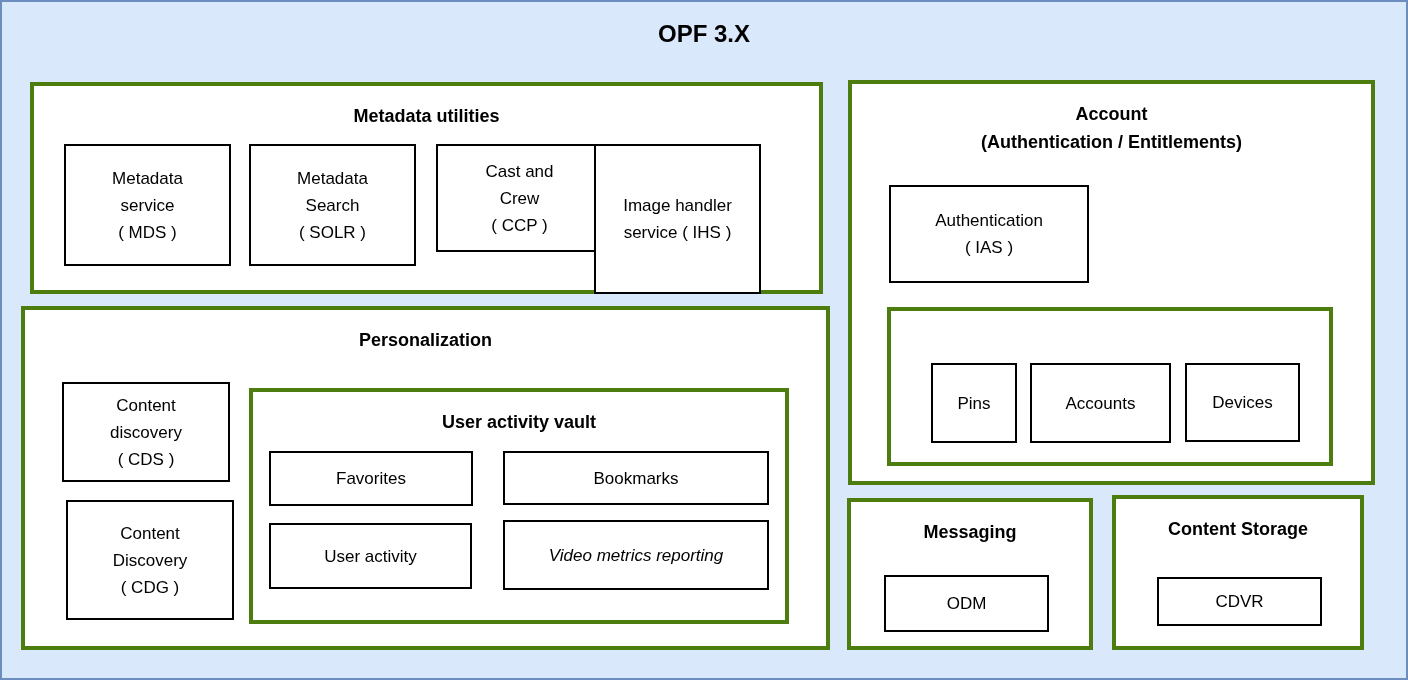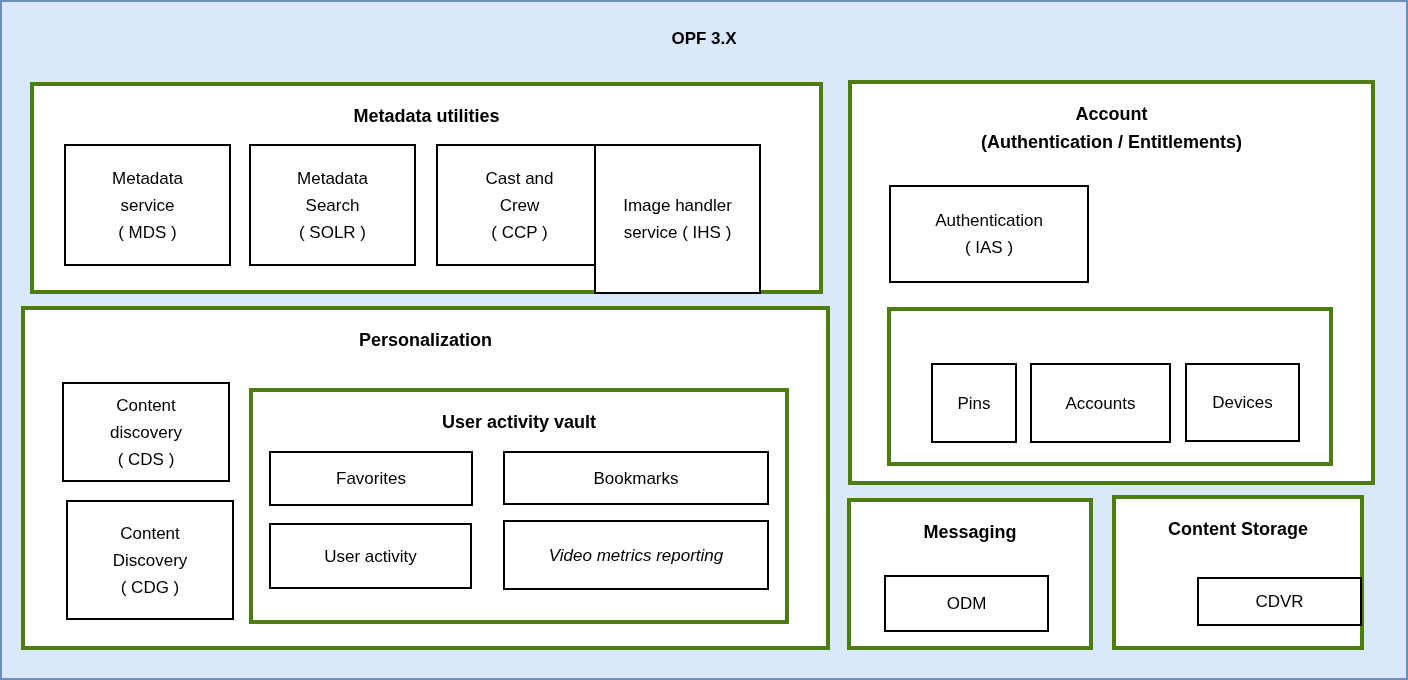--- a/index.html
+++ b/index.html
@@ -13,23 +13,22 @@
     font-family: "Liberation Sans", sans-serif;
     color: #000000;
     overflow: hidden;
   }
   .diagram-title {
     position: absolute;
     top: 18px;
     left: 0;
     width: 100%;
     text-align: center;
-    font-size: 17px;
+    font-size: 24px;
     font-weight: bold;
-    margin-top: 9px;
   }
   .panel {
     position: absolute;
     box-sizing: border-box;
     background: #ffffff;
     border: 4px solid #4d7c0f;
   }
   .panel-title {
     position: absolute;
     top: 16px;
@@ -62,21 +61,21 @@
     text-align: center;
     font-size: 17px;
     line-height: 27px;
     white-space: pre-line;
   }
 
   
   #metadata-utilities { left: 28px; top: 80px; width: 793px; height: 212px; }
   #mu-mds  { left: 30px;  top: 58px; width: 167px; height: 122px; }
   #mu-solr { left: 215px; top: 58px; width: 167px; height: 122px; }
-  #mu-ccp  { left: 402px; top: 58px; width: 167px; height: 122px; }
+  #mu-ccp  { left: 402px; top: 58px; width: 167px; height: 108px; }
   #mu-ihs  { left: 560px; top: 58px; width: 167px; height: 150px; }
 
   
   #personalization { left: 19px; top: 304px; width: 809px; height: 344px; }
   #pz-cds { left: 37px; top: 72px;  width: 168px; height: 100px; }
   #pz-cdg { left: 41px; top: 190px; width: 168px; height: 120px; }
   #user-activity-vault { left: 224px; top: 78px; width: 540px; height: 236px; }
   #uav-favorites { left: 16px;  top: 59px;  width: 204px; height: 55px; }
   #uav-bookmarks { left: 250px; top: 59px;  width: 266px; height: 54px; }
   #uav-user-activity { left: 16px;  top: 131px; width: 203px; height: 66px; }
@@ -90,21 +89,21 @@
   #am-pins     { left: 40px;  top: 52px; width: 86px;  height: 80px; }
   #am-accounts { left: 139px; top: 52px; width: 141px; height: 80px; }
   #am-devices  { left: 294px; top: 52px; width: 115px; height: 79px; }
 
   
   #messaging { left: 845px; top: 496px; width: 246px; height: 152px; }
   #mg-odm { left: 33px; top: 73px; width: 165px; height: 57px; }
 
   
   #content-storage { left: 1110px; top: 493px; width: 252px; height: 155px; }
-  #cs-cdvr { left: 41px; top: 78px; width: 165px; height: 49px; margin-left: 40px; }
+  #cs-cdvr { left: 41px; top: 78px; width: 165px; height: 49px; }
 </style>
 </head>
 <body>
 
 <div id="canvas">
 
   <div class="diagram-title">OPF 3.X</div>
 
   <div class="panel" id="metadata-utilities">
     <div class="panel-title">Metadata utilities</div>

